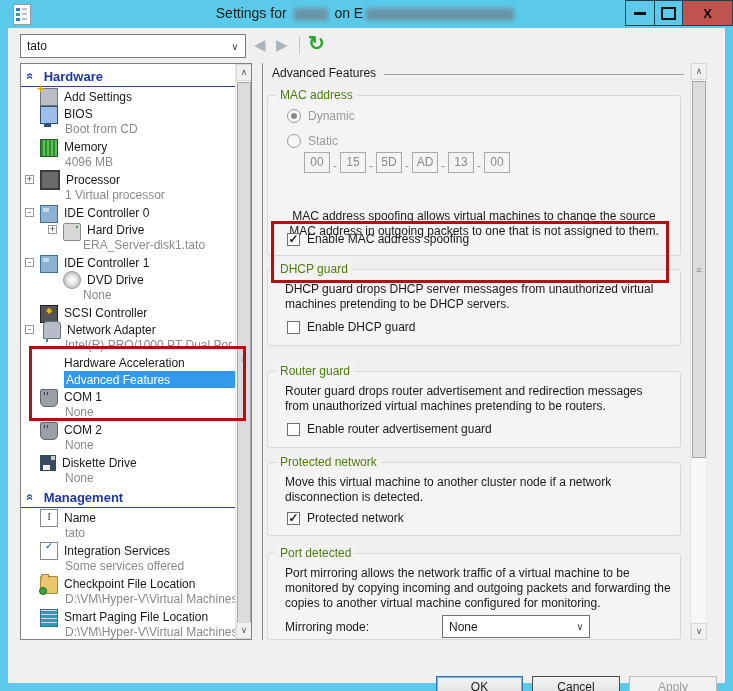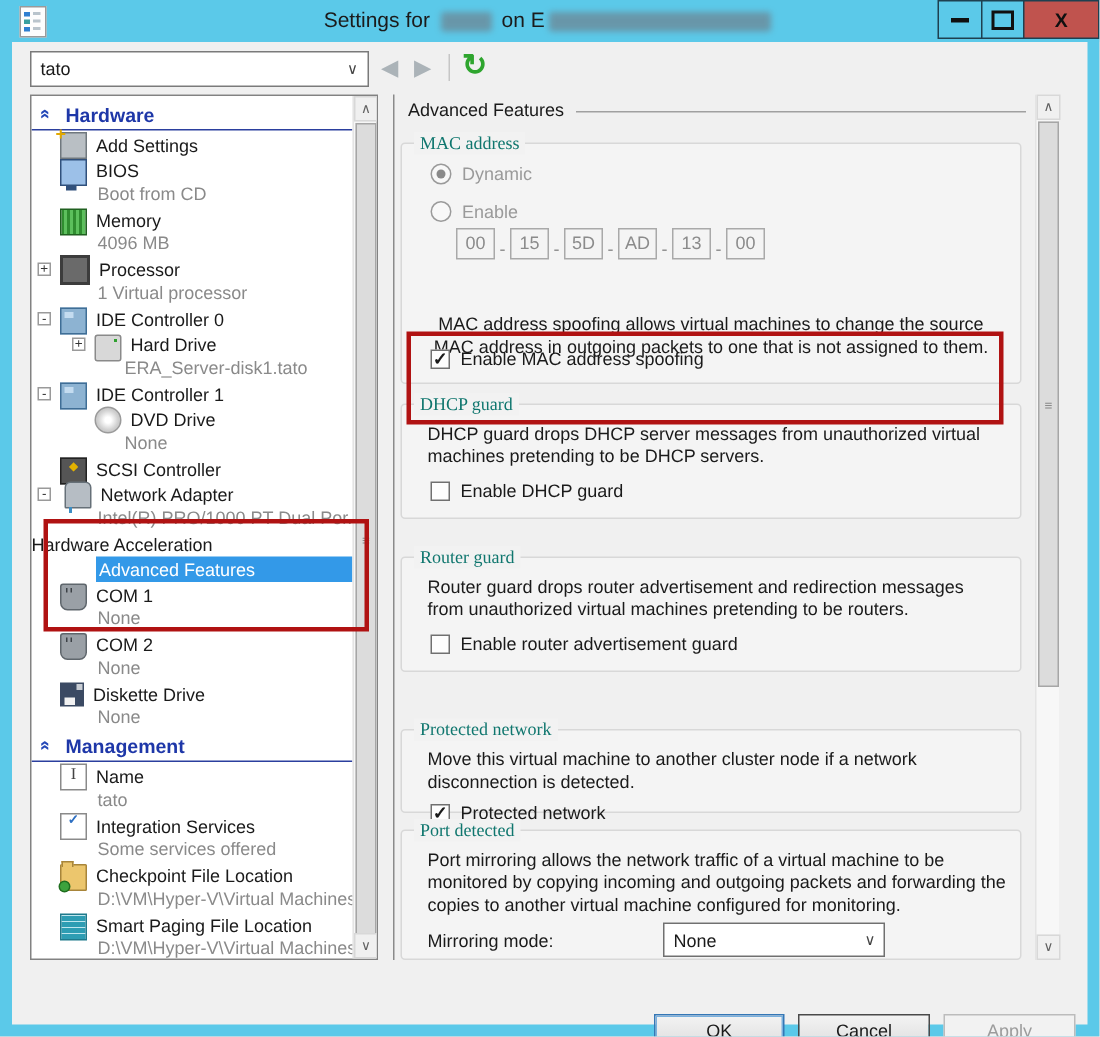--- a/index.html
+++ b/index.html
@@ -33,21 +33,21 @@
   
   .tree{position:absolute;left:12px;top:35px;width:232px;height:577px;background:#fff;border:1px solid #828282;box-sizing:border-box;overflow:hidden;}
   .tree-inner{position:absolute;left:0;top:0;right:16px;bottom:0;padding-top:2px;}
   .trow{height:17px;display:flex;align-items:center;font-size:12px;color:#1a1a1a;}
   .trow .exp{width:9px;height:9px;box-sizing:border-box;border:1px solid #9a9a9a;background:#fff;
              font-size:9px;line-height:7px;text-align:center;color:#333;margin-left:4px;flex:none;}
   .trow .exp.hid{visibility:hidden;}
   .trow .ti{width:16px;height:16px;margin-left:6px;flex:none;position:relative;}
   .trow .tlabel{margin-left:6px;white-space:nowrap;}
   .trow.lvl2{padding-left:23px;}
-  .trow.txt{}
+  .trow.txt{padding-left:43px;}
   .trow.sel{background:#3399e8;color:#fff;margin-left:43px;padding-left:2px;}
   .tsub{height:16px;line-height:15px;padding-left:44px;font-size:12px;color:#8a8a8a;white-space:nowrap;}
   .tsub.lvl2{padding-left:62px;}
   .tsec{height:20px;display:flex;align-items:center;border-bottom:1px solid #2b3f9e;margin-bottom:1px;}
   .tsec .chevs{margin-left:6px;color:#2448b8;font-size:12px;font-weight:bold;transform:rotate(90deg);}
   .tsec .slabel{margin-left:10px;font-size:13px;font-weight:bold;color:#1e37a8;}
   
   .ic-addhw{background:#b9bfc4;border:1px solid #70787e;width:10px;height:13px;margin-top:1px;}
   .ic-addhw::after{content:"+";position:absolute;left:-4px;top:-7px;color:#e2a800;font-weight:bold;font-size:12px;}
   .ic-bios{background:#9cc0e8;border:1px solid #30507c;width:13px;height:10px;margin-top:2px;}
@@ -82,21 +82,21 @@
                display:flex;align-items:center;justify-content:center;color:#8a8a8a;font-size:9px;}
   .tree-sbar{right:0;top:0;height:100%;}
   .tree-sbar .thumb{top:18px;height:556px;}
   .panel-sbar{left:682px;top:35px;height:577px;}
   .panel-sbar .thumb{top:18px;height:377px;}
   
   .panel-edge{position:absolute;left:254px;top:35px;width:1px;height:577px;background:#8a8a8a;}
   .phead{position:absolute;left:264px;top:38px;width:412px;display:flex;align-items:center;font-size:12px;color:#1a1a1a;}
   .phead .hline{flex:1;border-top:1px solid #a0a0a0;margin-left:8px;margin-top:2px;}
   .gbox{position:absolute;left:259px;width:414px;background:#f4f4f4;border:1px solid #d8d8d8;border-radius:3px;box-sizing:border-box;}
-  .gbox .legend{position:absolute;left:8px;top:-8px;background:#f2f2f2;padding:0 4px;font-size:12px;color:#0f766e;font-family:Liberation Serif, serif;}
+  .gbox .legend{position:absolute;left:8px;top:-8px;background:#f2f2f2;padding:0 4px;font-size:12px;color:#4d7c0f;}
   .gdesc{position:absolute;left:17px;font-size:12px;line-height:15px;color:#1a1a1a;}
   .cbrow{position:absolute;left:19px;display:flex;align-items:center;font-size:12px;color:#1a1a1a;}
   .cb{width:13px;height:13px;box-sizing:border-box;border:1px solid #707070;background:#fdfdfd;margin-right:7px;flex:none;
       display:flex;align-items:center;justify-content:center;}
   .cb .mark{font-size:12px;font-weight:bold;color:#1a1a1a;line-height:10px;visibility:hidden;}
   .cb.checked .mark{visibility:visible;}
   .rbrow{position:absolute;left:19px;display:flex;align-items:center;font-size:12px;color:#9a9a9a;}
   .rb{width:14px;height:14px;box-sizing:border-box;border:1px solid #9a9a9a;border-radius:50%;background:#f8f8f8;margin-right:7px;position:relative;flex:none;}
   .rb.sel::after{content:"";position:absolute;left:3px;top:3px;width:6px;height:6px;border-radius:50%;background:#8a8a8a;}
   .macrow{position:absolute;left:36px;display:flex;align-items:center;color:#8b8b8b;font-size:12px;}
@@ -303,21 +303,21 @@
     </div>
 
     <div class="gbox" style="top:67px;height:161px;">
       <span class="legend">MAC address</span>
       <div class="rbrow" style="top:13px;">
         <span class="rb sel"></span>
         <span>Dynamic</span>
       </div>
       <div class="rbrow" style="top:38px;">
         <span class="rb"></span>
-        <span>Enable</span>
+        <span>Static</span>
       </div>
       <div class="macrow" style="top:56px;align-items:flex-end;">
         <span class="mac">00</span>
           <span class="mdash">-</span>
         <span class="mac">15</span>
           <span class="mdash">-</span>
         <span class="mac">5D</span>
           <span class="mdash">-</span>
         <span class="mac">AD</span>
           <span class="mdash">-</span>
@@ -349,21 +349,21 @@
       <span class="legend">DHCP guard</span>
       <div class="gdesc" style="top:12px;width:392px;">DHCP guard drops DHCP server messages from unauthorized virtual machines pretending to be DHCP servers.</div>
       <div class="cbrow" style="top:50px;">
         <span class="cb">
             <span class="mark">✓</span>
           </span>
         <span>Enable DHCP guard</span>
       </div>
     </div>
 
-    <div class="gbox" style="top:458px;height:56px;">
+    <div class="gbox" style="top:434px;height:74px;">
       <span class="legend">Protected network</span>
       <div class="gdesc" style="top:12px;width:392px;">Move this virtual machine to another cluster node if a network disconnection is detected.</div>
       <div class="cbrow" style="top:48px;">
         <span class="cb checked">
             <span class="mark">✓</span>
           </span>
         <span>Protected network</span>
       </div>
     </div>
 

